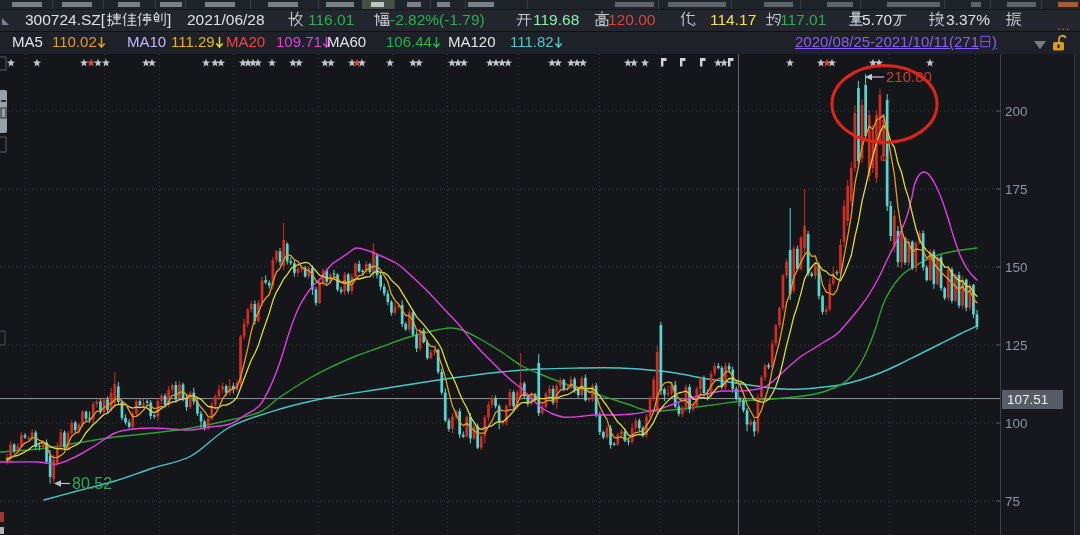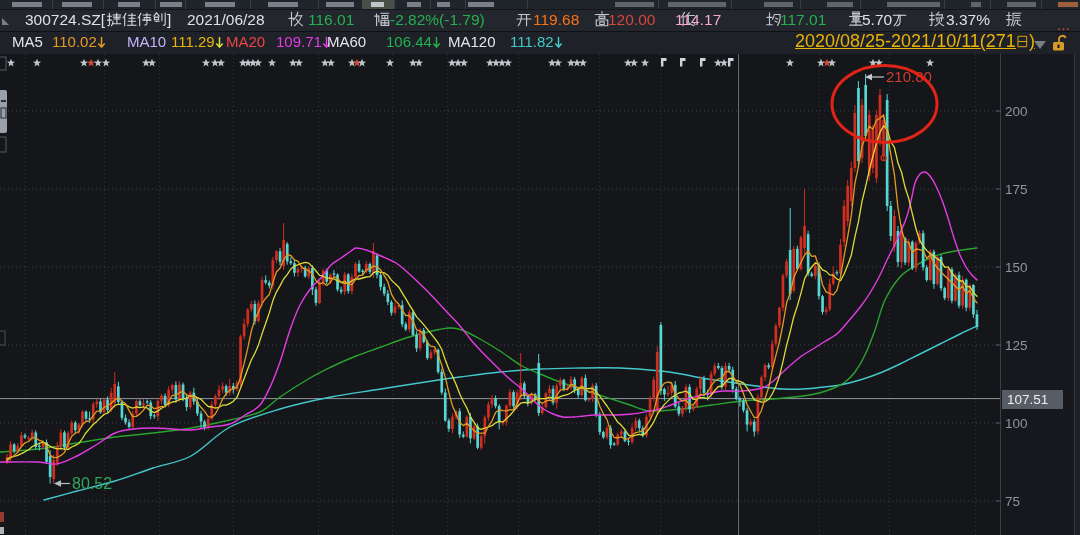--- a/index.html
+++ b/index.html
@@ -8,21 +8,21 @@
 .tabs { position:absolute; left:0; top:0; width:1080px; height:10px; background:#20242b;
   overflow:hidden; border-bottom:1px solid #14161a;}
 .tsl { position:absolute; top:2px; height:5px; opacity:.85; }
 .tabhl { position:absolute; top:0; height:10px; background:#475046; }
 .sep { position:absolute; top:0; width:1px; height:10px; background:#3a3f47; }
 .info { position:absolute; left:0; top:10px; width:1080px; height:21px; background:#23262d; }
 .info span { position:absolute; top:0; font-size:15.5px; line-height:19px; white-space:pre; }
 .marow { position:absolute; left:0; top:31px; width:1080px; height:23px; background:#1e2127;
   border-top:1px solid #101114; }
 .marow span { position:absolute; top:1px; font-size:15px; line-height:17px; white-space:pre; }
-.marow .rng { left:795px; color:#eab308; font-size:18px; text-decoration:underline; }
+.marow .rng { left:795px; color:#8b5cf6; font-size:15px; text-decoration:underline; }
 .marow .tri { position:absolute; left:1034px; top:9px; width:0; height:0;
   border-left:6px solid transparent; border-right:6px solid transparent; border-top:8px solid #787d84; }
 .lock { position:absolute; left:1050px; top:2px; }
 svg text { font-family:"Liberation Sans", sans-serif; }
 </style></head>
 <body>
 <div id="app">
 <div class="tabs">
       <span class="sep" style="left:52px"></span>
       <span class="sep" style="left:103px"></span>
@@ -121,40 +121,40 @@
           <path d="M68 58 V90"></path>
           <path d="M44 74 H92"></path>
         </svg></span>
       <span style="left:390px;color:#23b14e">-2.82%(-1.79)</span>
       <span style="left:516px;color:#c2c7cd"><svg width="16" height="16" viewBox="0 0 100 100" style="vertical-align:-2px" fill="none" stroke="currentColor" stroke-width="7" stroke-linecap="round">
           <path d="M16 22 H84"></path>
           <path d="M6 50 H94"></path>
           <path d="M34 22 C34 55 28 75 14 92"></path>
           <path d="M66 22 V92"></path>
         </svg></span>
-      <span style="left:533px;color:#f97316">119.68</span>
+      <span style="left:533px;color:#86efac">119.68</span>
       <span style="left:594px;color:#c2c7cd"><svg width="16" height="16" viewBox="0 0 100 100" style="vertical-align:-2px" fill="none" stroke="currentColor" stroke-width="7" stroke-linecap="round">
           <path d="M50 4 V14"></path>
           <path d="M8 22 H92"></path>
           <path d="M32 32 H68 V46 H32 Z"></path>
           <path d="M14 56 V92 H86 V56"></path>
           <path d="M14 56 H86"></path>
           <path d="M36 68 H64 V84 H36 Z"></path>
         </svg></span>
       <span style="left:608px;color:#d8453a">120.00</span>
       <span style="left:680px;color:#c2c7cd"><svg width="16" height="16" viewBox="0 0 100 100" style="vertical-align:-2px" fill="none" stroke="currentColor" stroke-width="7" stroke-linecap="round">
           <path d="M28 8 C22 22 16 32 8 40"></path>
           <path d="M20 32 V92"></path>
           <path d="M58 10 C54 18 48 24 42 28"></path>
           <path d="M42 28 H90"></path>
           <path d="M52 28 V74"></path>
           <path d="M52 74 C64 80 76 86 86 92"></path>
           <path d="M88 74 L94 86"></path>
         </svg></span>
-      <span style="left:675px;color:#f9a8d4">114.17</span>
+      <span style="left:710px;color:#fde047">114.17</span>
       <span style="left:766px;color:#c2c7cd"><svg width="16" height="16" viewBox="0 0 100 100" style="vertical-align:-2px" fill="none" stroke="currentColor" stroke-width="7" stroke-linecap="round">
           <path d="M22 12 V86"></path>
           <path d="M6 40 H38"></path>
           <path d="M4 86 H40"></path>
           <path d="M52 22 H88 C90 48 86 72 72 90"></path>
           <path d="M52 22 C50 34 46 44 40 52"></path>
           <path d="M60 44 L74 52"></path>
           <path d="M56 62 L70 70"></path>
         </svg></span>
       <span style="left:780px;color:#23b14e">117.01</span>

